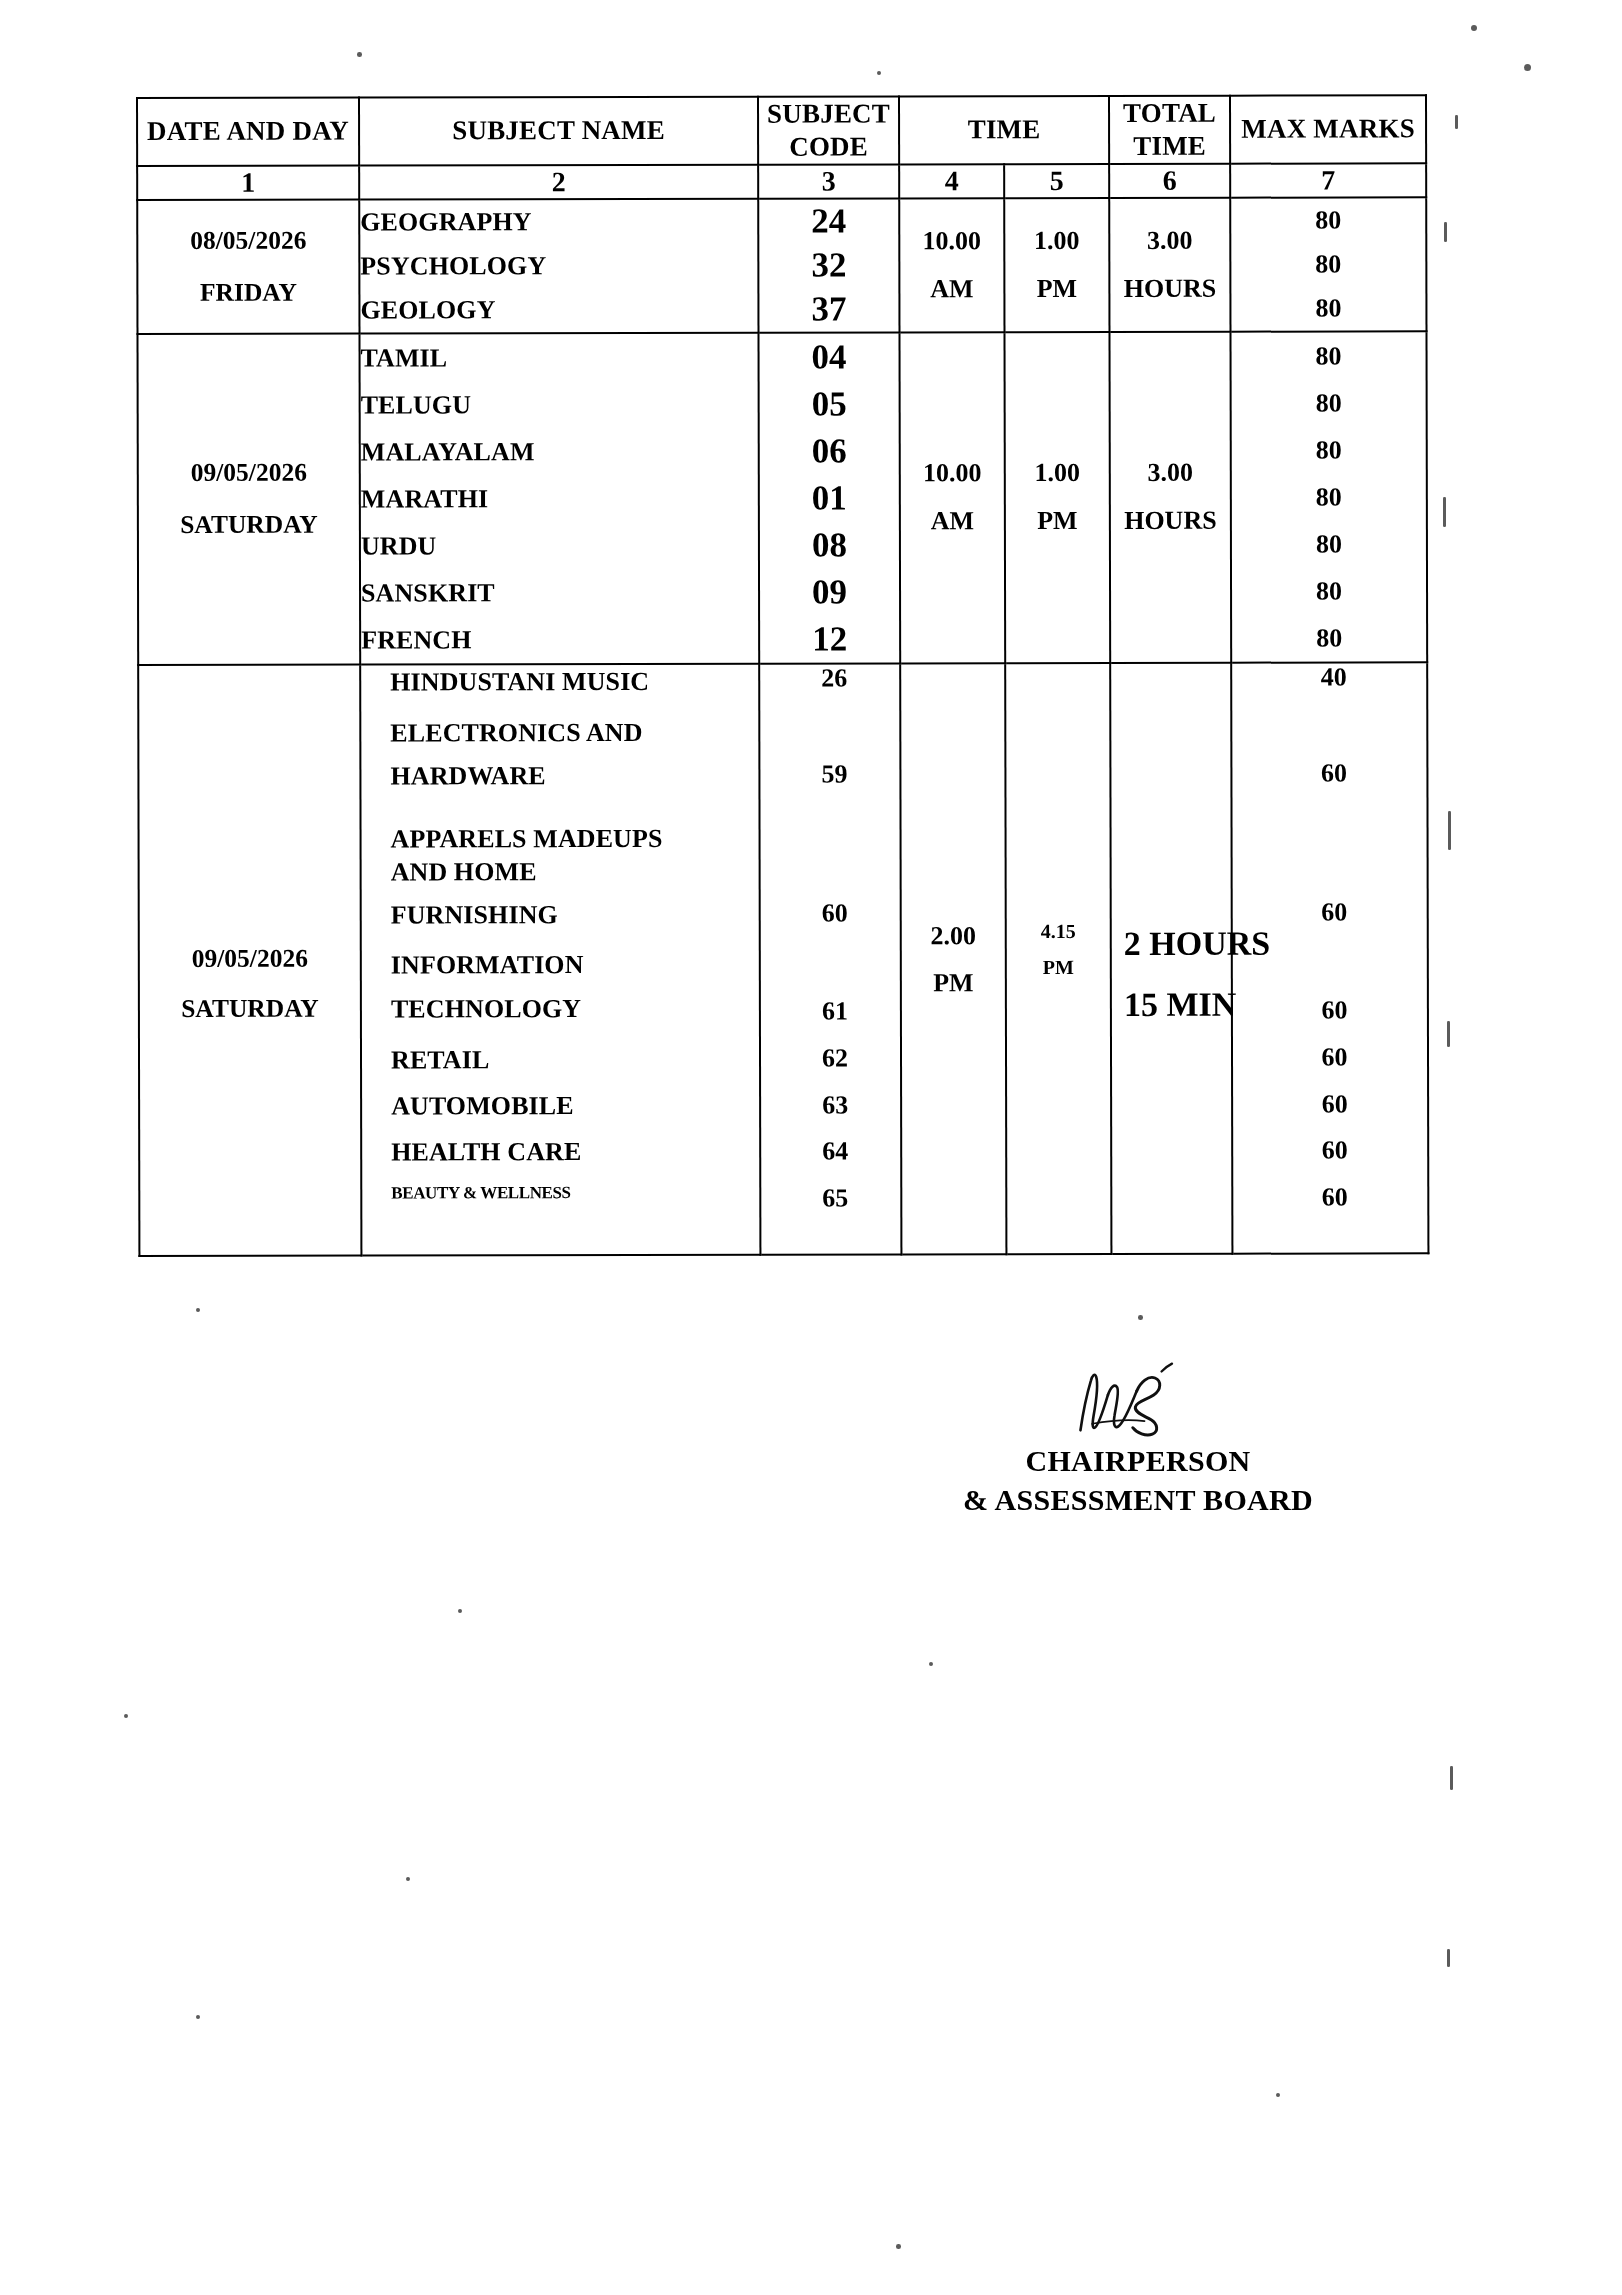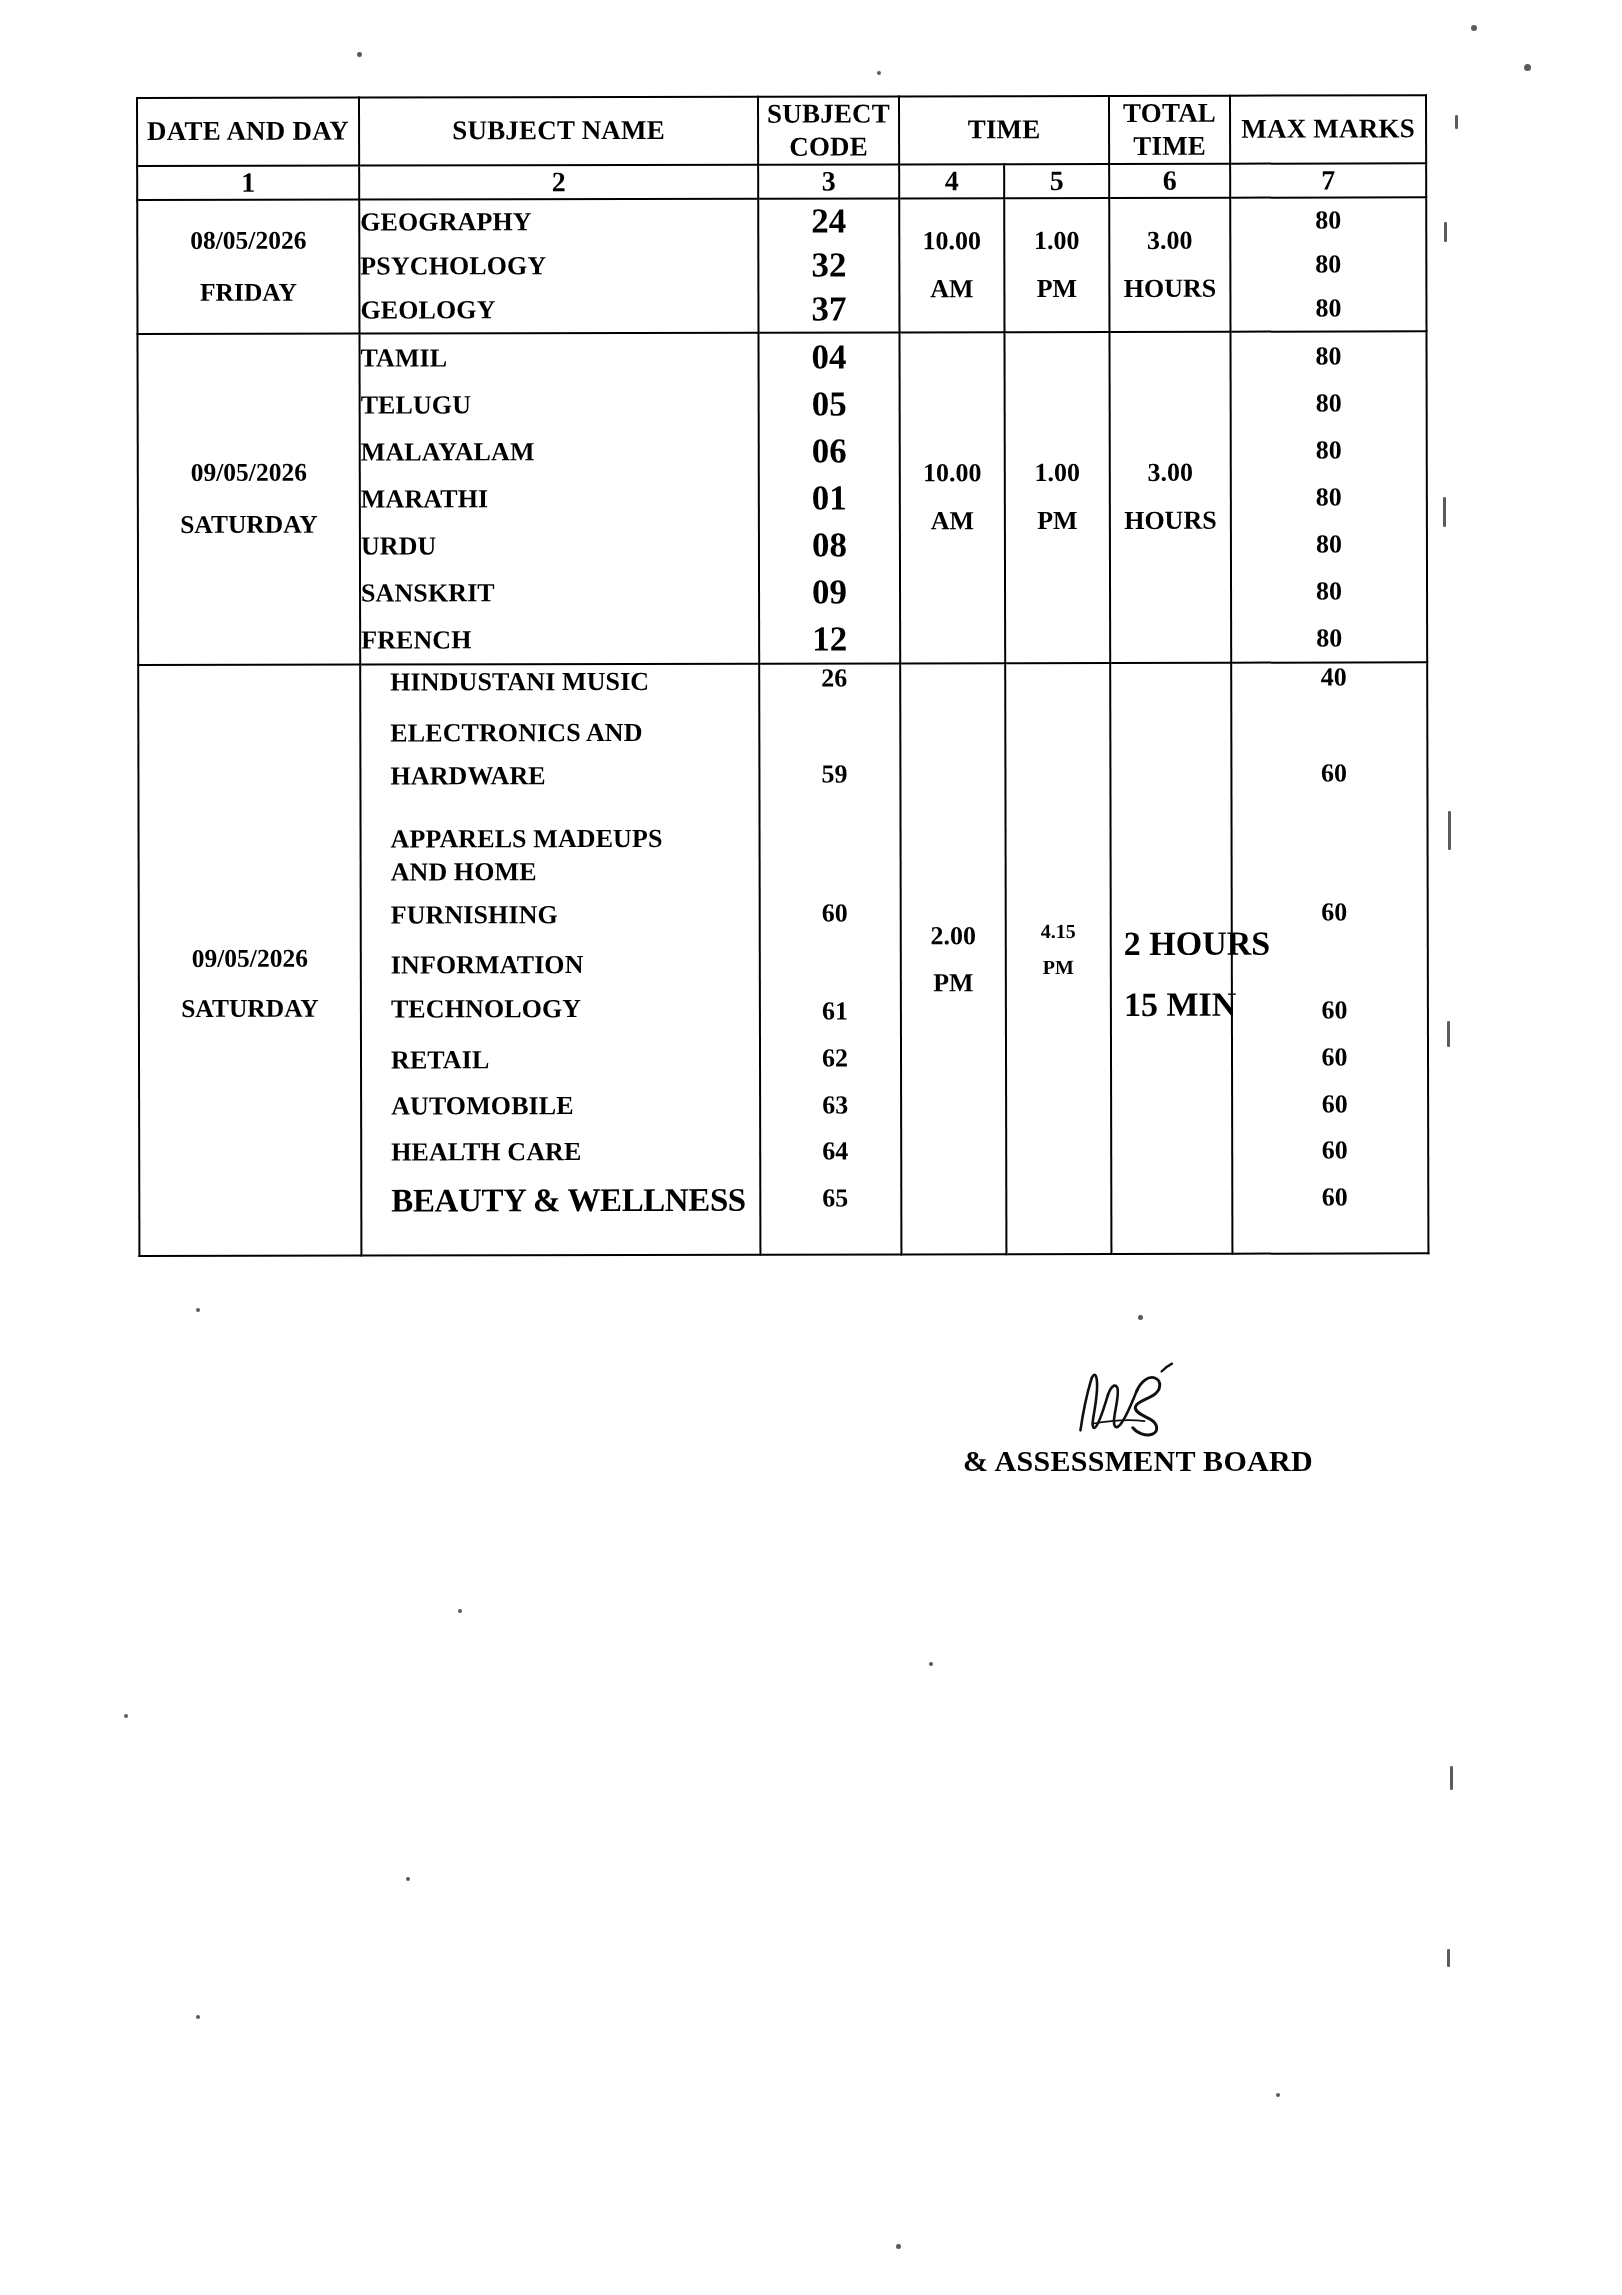--- a/index.html
+++ b/index.html
@@ -329,21 +329,21 @@
               <span class="row" style="top:55px;">ELECTRONICS AND</span>
               <span class="row" style="top:98px;">HARDWARE</span>
               <span class="row" style="top:141px;margin-top:20px;">APPARELS MADEUPS</span>
               <span class="row" style="top:194px;">AND HOME</span>
               <span class="row" style="top:237px;">FURNISHING</span>
               <span class="row" style="top:287px;">INFORMATION</span>
               <span class="row" style="top:331px;">TECHNOLOGY</span>
               <span class="row" style="top:382px;">RETAIL</span>
               <span class="row" style="top:428px;">AUTOMOBILE</span>
               <span class="row" style="top:474px;">HEALTH CARE</span>
-              <span class="row" style="top:519px;font-size:33px;letter-spacing:-0.4px;">BEAUTY &amp; WELLNESS</span>
+              <span class="row" style="top:519px;font-size:17px;letter-spacing:-0.4px;">BEAUTY &amp; WELLNESS</span>
             </div>
           </td>
 
           <td>
             <div class="b3wrap codecell" style="font-size:26px;">
               <span class="row" style="top:1.3px;">26</span>
               <span class="row" style="top:97px;">59</span>
               <span class="row" style="top:236px;">60</span>
               <span class="row" style="top:334px;">61</span>
               <span class="row" style="top:381px;">62</span>
@@ -392,17 +392,18 @@
   <div id="sig">
     <svg class="scrawl" viewBox="0 0 260 130" aria-hidden="true">
       <g fill="none" stroke="#101010" stroke-linecap="round" stroke-linejoin="round">
         <path d="M42 106 C46 78, 52 50, 58 30 C60 22, 64 18, 66 24 C69 34, 66 62, 62 84 C60 96, 60 104, 64 102 C70 99, 78 72, 84 52" stroke-width="4"></path>
         <path d="M84 52 C88 40, 94 34, 98 40 C102 47, 96 70, 94 84 C92 96, 94 104, 100 100 C108 95, 120 66, 128 46" stroke-width="4"></path>
         <path d="M128 46 C134 32, 146 22, 156 26 C166 30, 166 44, 154 52 C142 60, 128 62, 126 70 C124 79, 140 84, 150 90 C160 96, 162 108, 152 112 C142 116, 128 110, 122 102" stroke-width="4.5"></path>
         <path d="M166 16 C172 10, 178 6, 182 4" stroke-width="3.5"></path>
         <path d="M60 96 C82 92, 112 88, 140 92" stroke-width="2.6"></path>
       </g>
     </svg>
+    <span class="line">CHAIRPERSON</span>
     <span class="line">&amp; ASSESSMENT BOARD</span>
   </div>
 
 </div>
 
 
 </body></html>

